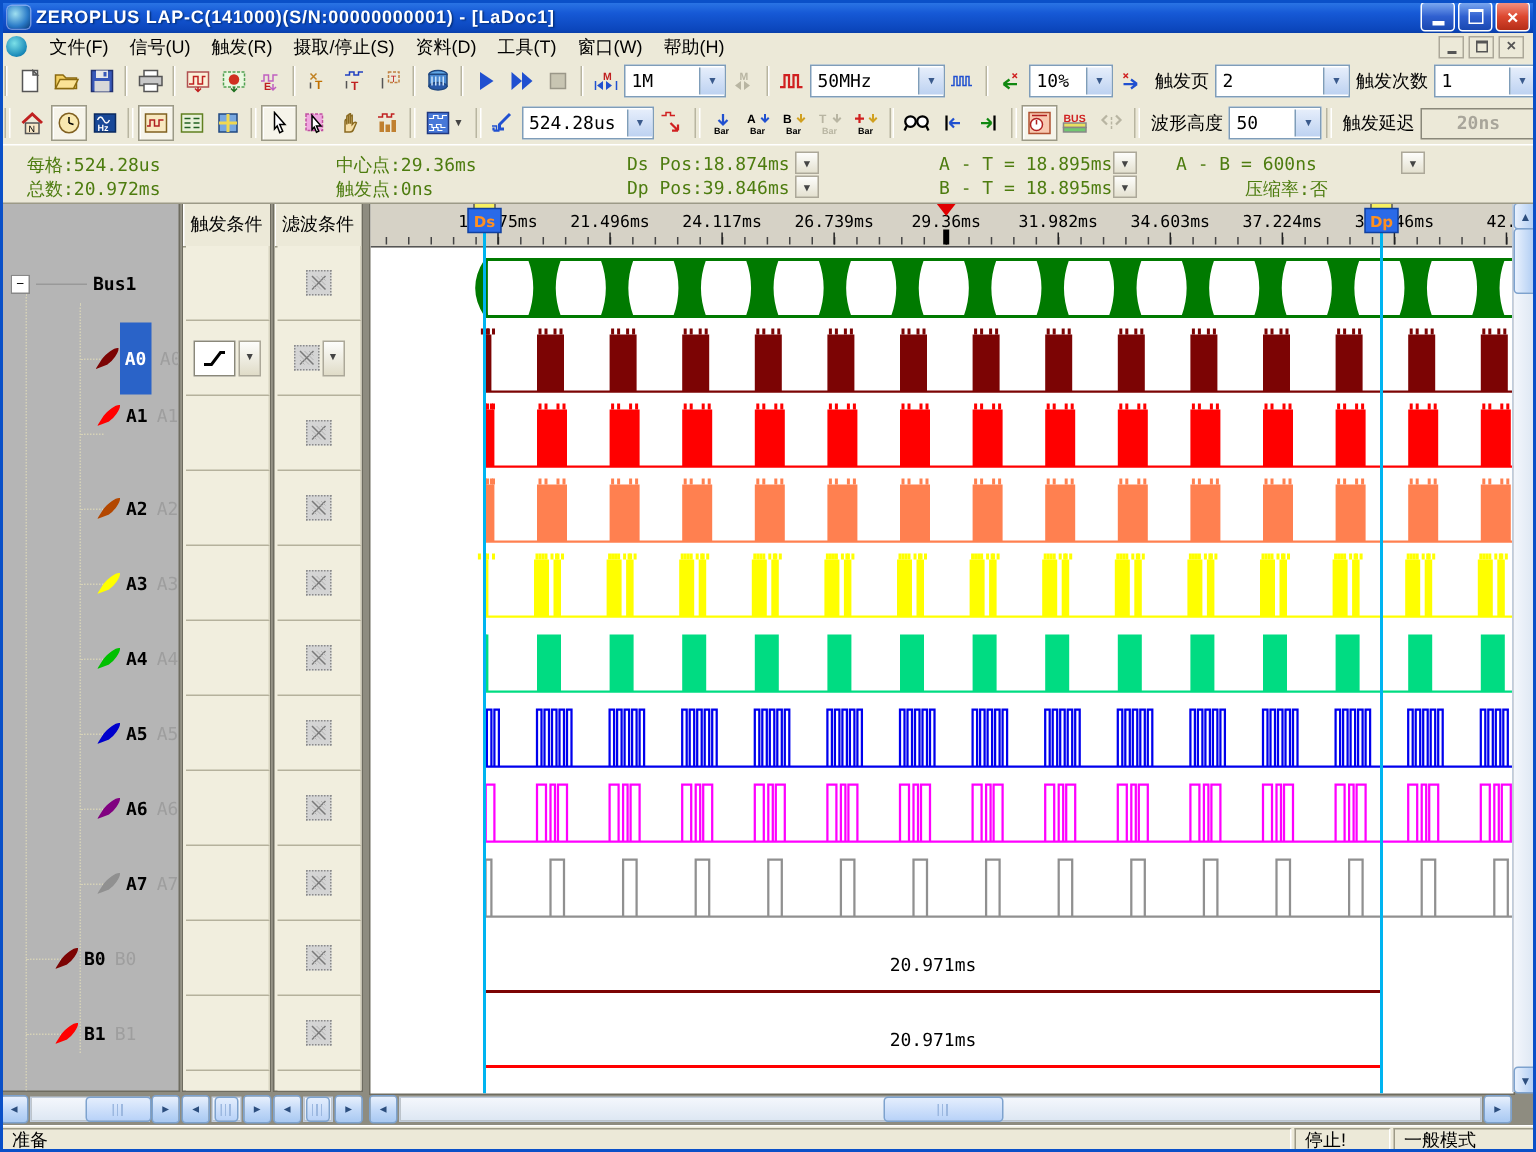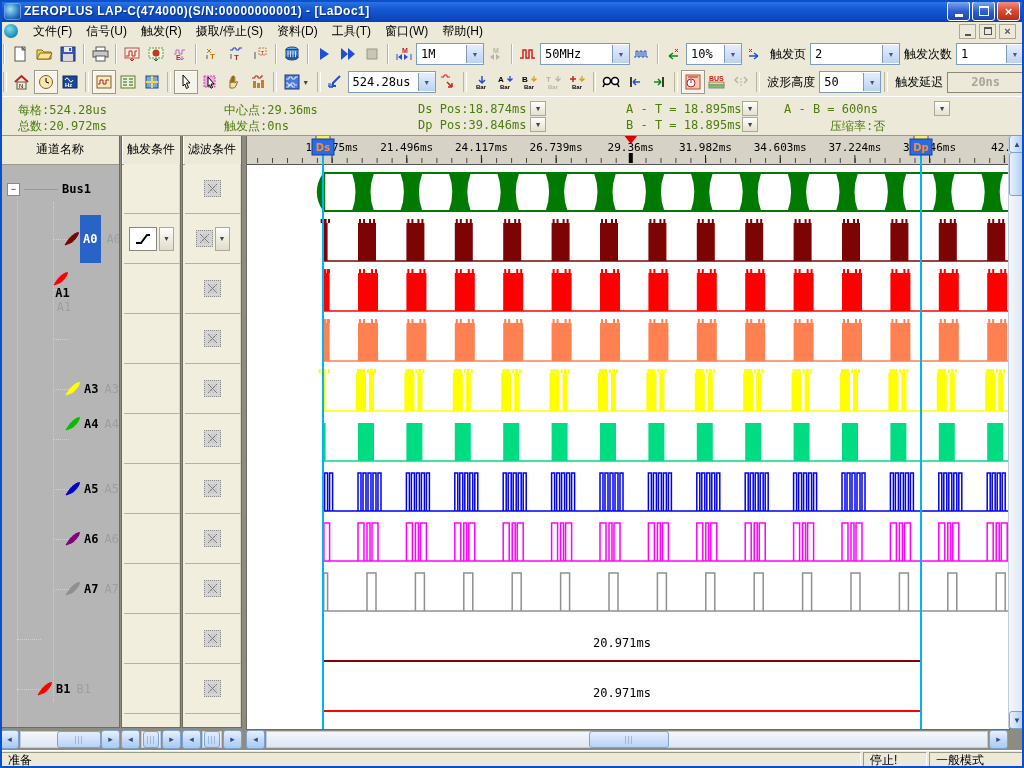--- a/index.html
+++ b/index.html
@@ -71,21 +71,21 @@
   .scell{height:14px;margin:1px 1px;border:1px solid;border-color:#9D9A87 #FFFFFF #FFFFFF #9D9A87;display:flex;align-items:center;padding:0 6px;white-space:nowrap}
   .s1{flex:1}.s2{width:50px}.s3{width:80px}
 </style>
 </head>
 <body>
 
 <div class="winborder"></div>
 
 <div class="titlebar">
   <div class="ticon"></div>
-  <div class="titletext">ZEROPLUS LAP-C(474000)(S/N:00000000001) - [LaDoc1]</div>
+  <div class="titletext">ZEROPLUS LAP-C(141000)(S/N:00000000001) - [LaDoc1]</div>
   <div class="wbtns">
     <div class="wbtn">
         <div class="g-min"></div>
       </div>
     <div class="wbtn">
         <div class="g-rest"></div>
       </div>
     <div class="wbtn close">
         <span class="g-close">×</span>
       </div>
@@ -474,59 +474,66 @@
   <span class="inf" style="left:626px;top:21px">B - T = 18.895ms</span>
   <div class="darr" style="left:742px;top:20px">▼</div>
   <span class="inf" style="left:784px;top:5px">A - B = 600ns</span>
   <div class="darr" style="left:934px;top:4px">▼</div>
   <span class="inf" style="left:830px;top:21px">压缩率:否</span>
 </div>
 
 <div class="main">
 
   <div class="panel namepanel">
-    <div class="phead">通道名称</div>
     <div id="tree" style="position:absolute;left:0;top:29px;width:120px;height:565px">
         <div class="dotline" style="left: 16px; top: 31px; width: 0px; height: 650px;"></div>
         <div class="dotline" style="left: 52px; top: 38px; width: 0px; height: 500px;"></div>
         <div class="chrow" style="top: 0px;">
           <div style="width:11px;height:11px;border:1px solid #888;background:#fff;margin-left:6px;display:flex;align-items:center;justify-content:center;font-size:9px;line-height:1">−</div>
           <div style="width:34px;border-top:1px solid #999;margin:0 4px"></div>
           <span class="chid">Bus1</span>
         </div>
         <div class="dothline" style="left: 52px; top: 75px; width: 16px; height: 0px;"></div>
         <div class="chrow" style="top: 50px;">
           <div style="width:64px"></div>
           <svg width="16" height="14">
             <path d="M1,13 L4.5,7.5 C7,4 12,0.5 14.5,0.5 C14.5,3 11,8 7.5,10.5 Z" fill="#7C0404" stroke="#7C0404"></path>
           </svg>
           <span class="chid selbox">A0</span>
           <span class="chalias">A0</span>
         </div>
         <div class="dothline" style="left: 52px; top: 125px; width: 16px; height: 0px;"></div>
-        <div class="chrow" style="top: 108px; flex-direction: column;">
+        <div class="chrow" style="top: 88px;">
           <div style="width:64px"></div>
           <svg width="16" height="14">
             <path d="M1,13 L4.5,7.5 C7,4 12,0.5 14.5,0.5 C14.5,3 11,8 7.5,10.5 Z" fill="#FF0000" stroke="#FF0000"></path>
           </svg>
           <span class="chid" style="margin-left:3px">A1</span>
           <span class="chalias">A1</span>
         </div>
         <div class="dothline" style="left: 52px; top: 175px; width: 16px; height: 0px;"></div>
+        <div class="chrow" style="top: 150px;">
+          <div style="width:64px"></div>
+          <svg width="16" height="14">
+            <path d="M1,13 L4.5,7.5 C7,4 12,0.5 14.5,0.5 C14.5,3 11,8 7.5,10.5 Z" fill="#B34700" stroke="#B34700"></path>
+          </svg>
+          <span class="chid" style="margin-left:3px">A2</span>
+          <span class="chalias">A2</span>
+        </div>
         <div class="dothline" style="left: 52px; top: 225px; width: 16px; height: 0px;"></div>
         <div class="chrow" style="top: 200px;">
           <div style="width:64px"></div>
           <svg width="16" height="14">
             <path d="M1,13 L4.5,7.5 C7,4 12,0.5 14.5,0.5 C14.5,3 11,8 7.5,10.5 Z" fill="#FFFF00" stroke="#FFFF00"></path>
           </svg>
           <span class="chid" style="margin-left:3px">A3</span>
           <span class="chalias">A3</span>
         </div>
         <div class="dothline" style="left: 52px; top: 275px; width: 16px; height: 0px;"></div>
-        <div class="chrow" style="top: 235px;">
+        <div class="chrow" style="top: 250px;">
           <div style="width:64px"></div>
           <svg width="16" height="14">
             <path d="M1,13 L4.5,7.5 C7,4 12,0.5 14.5,0.5 C14.5,3 11,8 7.5,10.5 Z" fill="#00C000" stroke="#00C000"></path>
           </svg>
           <span class="chid" style="margin-left:3px">A4</span>
           <span class="chalias">A4</span>
         </div>
         <div class="dothline" style="left: 52px; top: 325px; width: 16px; height: 0px;"></div>
         <div class="chrow" style="top: 300px;">
           <div style="width:64px"></div>
@@ -548,20 +555,28 @@
         <div class="dothline" style="left: 52px; top: 425px; width: 16px; height: 0px;"></div>
         <div class="chrow" style="top: 400px;">
           <div style="width:64px"></div>
           <svg width="16" height="14">
             <path d="M1,13 L4.5,7.5 C7,4 12,0.5 14.5,0.5 C14.5,3 11,8 7.5,10.5 Z" fill="#909090" stroke="#909090"></path>
           </svg>
           <span class="chid" style="margin-left:3px">A7</span>
           <span class="chalias">A7</span>
         </div>
         <div class="dothline" style="left: 16px; top: 475px; width: 24px; height: 0px;"></div>
+        <div class="chrow" style="top: 450px;">
+          <div style="width:36px"></div>
+          <svg width="16" height="14">
+            <path d="M1,13 L4.5,7.5 C7,4 12,0.5 14.5,0.5 C14.5,3 11,8 7.5,10.5 Z" fill="#7C0404" stroke="#7C0404"></path>
+          </svg>
+          <span class="chid" style="margin-left:3px">B0</span>
+          <span class="chalias">B0</span>
+        </div>
         <div class="dothline" style="left: 16px; top: 525px; width: 24px; height: 0px;"></div>
         <div class="chrow" style="top: 500px;">
           <div style="width:36px"></div>
           <svg width="16" height="14">
             <path d="M1,13 L4.5,7.5 C7,4 12,0.5 14.5,0.5 C14.5,3 11,8 7.5,10.5 Z" fill="#FF0000" stroke="#FF0000"></path>
           </svg>
           <span class="chid" style="margin-left:3px">B1</span>
           <span class="chalias">B1</span>
         </div>
       </div>

